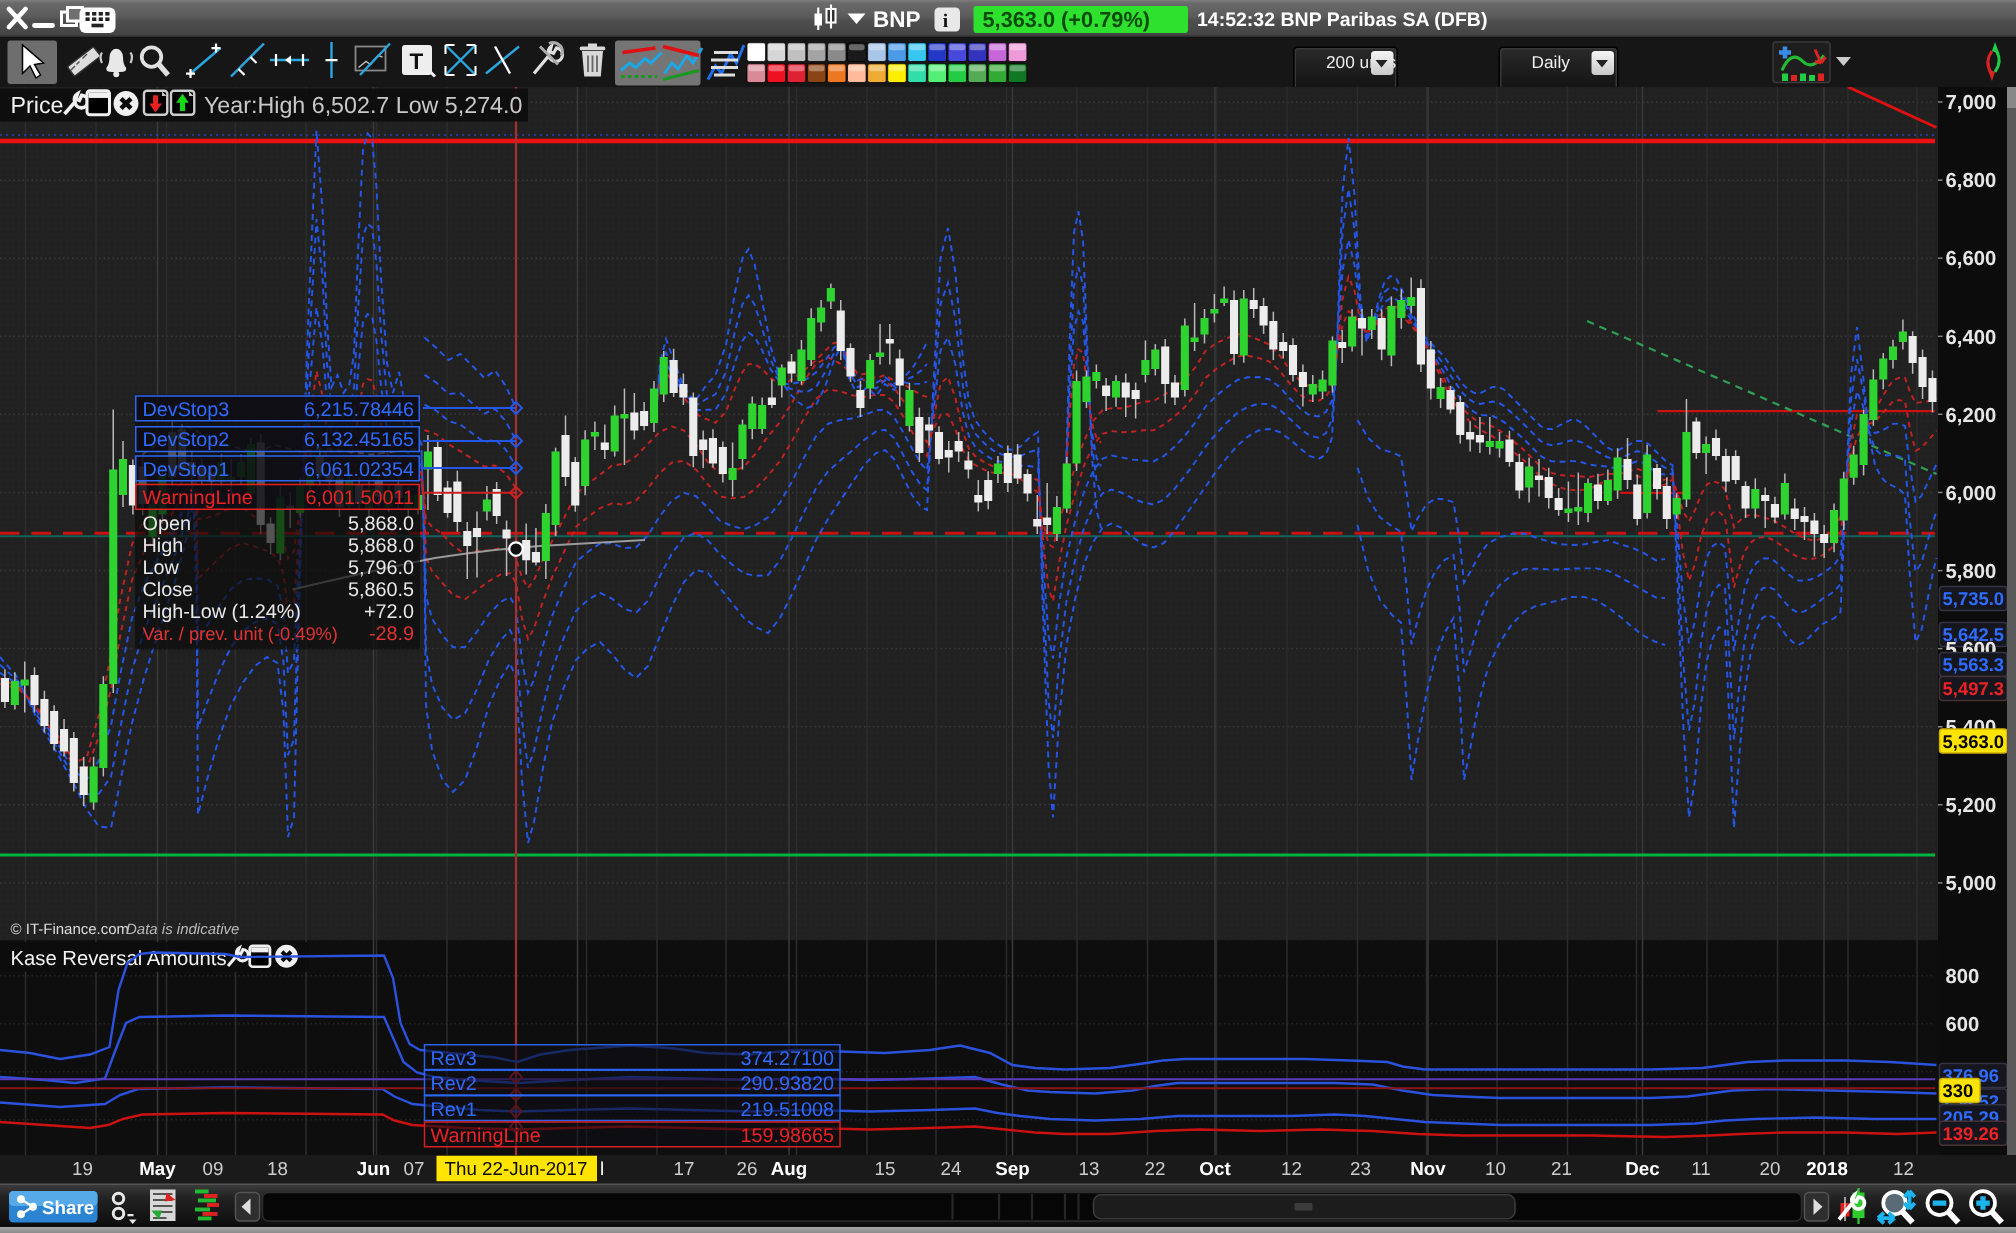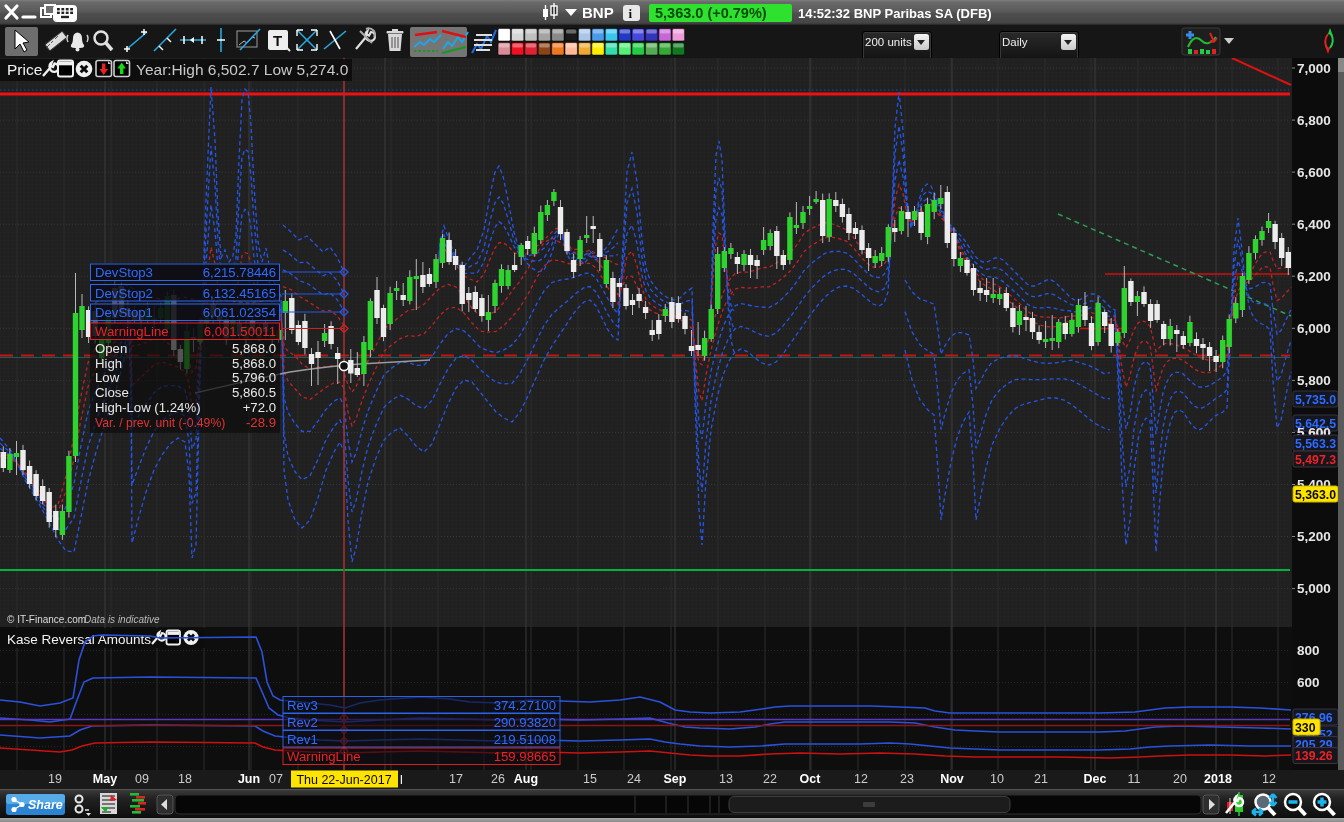--- a/index.html
+++ b/index.html
@@ -1,26 +1,26 @@
 <!DOCTYPE html>
 <html><head><meta charset="utf-8"><style>
 
 * { margin:0; padding:0; box-sizing:border-box; }
 body { width:1344px; height:822px; background:#000; overflow:hidden; position:relative;
        font-family:"Liberation Sans", sans-serif; }
 #titlebar { position:absolute; left:0; top:0; width:1344px; height:25px;
   background:linear-gradient(#7e7e7e 0%, #6a6a6a 8%, #5a5a5a 45%, #4e4e4e 55%, #454545 92%, #242424 100%); }
 #toolbar { position:absolute; left:0; top:25px; width:1344px; height:33px; background:#161616; }
 #bottombar { position:absolute; left:0; top:789px; width:1344px; height:29px;
-  background:linear-gradient(#3a3a3a 0%, #222 30%, #0d0d0d 100%); border-top:1px solid #555;font-style:italic; }
+  background:linear-gradient(#3a3a3a 0%, #222 30%, #0d0d0d 100%); border-top:1px solid #555; }
 #botstrip { position:absolute; left:0; top:818px; width:1344px; height:4px;
   background:linear-gradient(#a8a8a8, #8a8a8a); }
 .dropdown { position:absolute; top:6px; height:35px; background:linear-gradient(#2a2a2a,#0e0e0e);
   border:1px solid #000; border-radius:3px; box-shadow:inset 0 0 0 1px #383838; color:#eee;
-  font-size:11.5px; line-height:20px; padding-left:2px; }
+  font-size:11.5px; line-height:20px; padding-left:21px; }
 .droparrow { position:absolute; right:2px; top:2px; width:15px; height:16px;
   background:linear-gradient(#f5f5f5,#c9c9c9); border-radius:2.5px; }
 .droparrow:after { content:""; position:absolute; left:3px; top:6px; border:4.5px solid transparent;
   border-top:5.5px solid #222; }
 
 </style></head><body>
 
 <div id="titlebar">
 <svg width="1344" height="25" style="position:absolute;left:0;top:0" font-family="Liberation Sans, sans-serif">
 <path d="M6,6 L17,18 M17,6 L6,18" stroke="#fff" stroke-width="3.2" stroke-linecap="round"></path>

